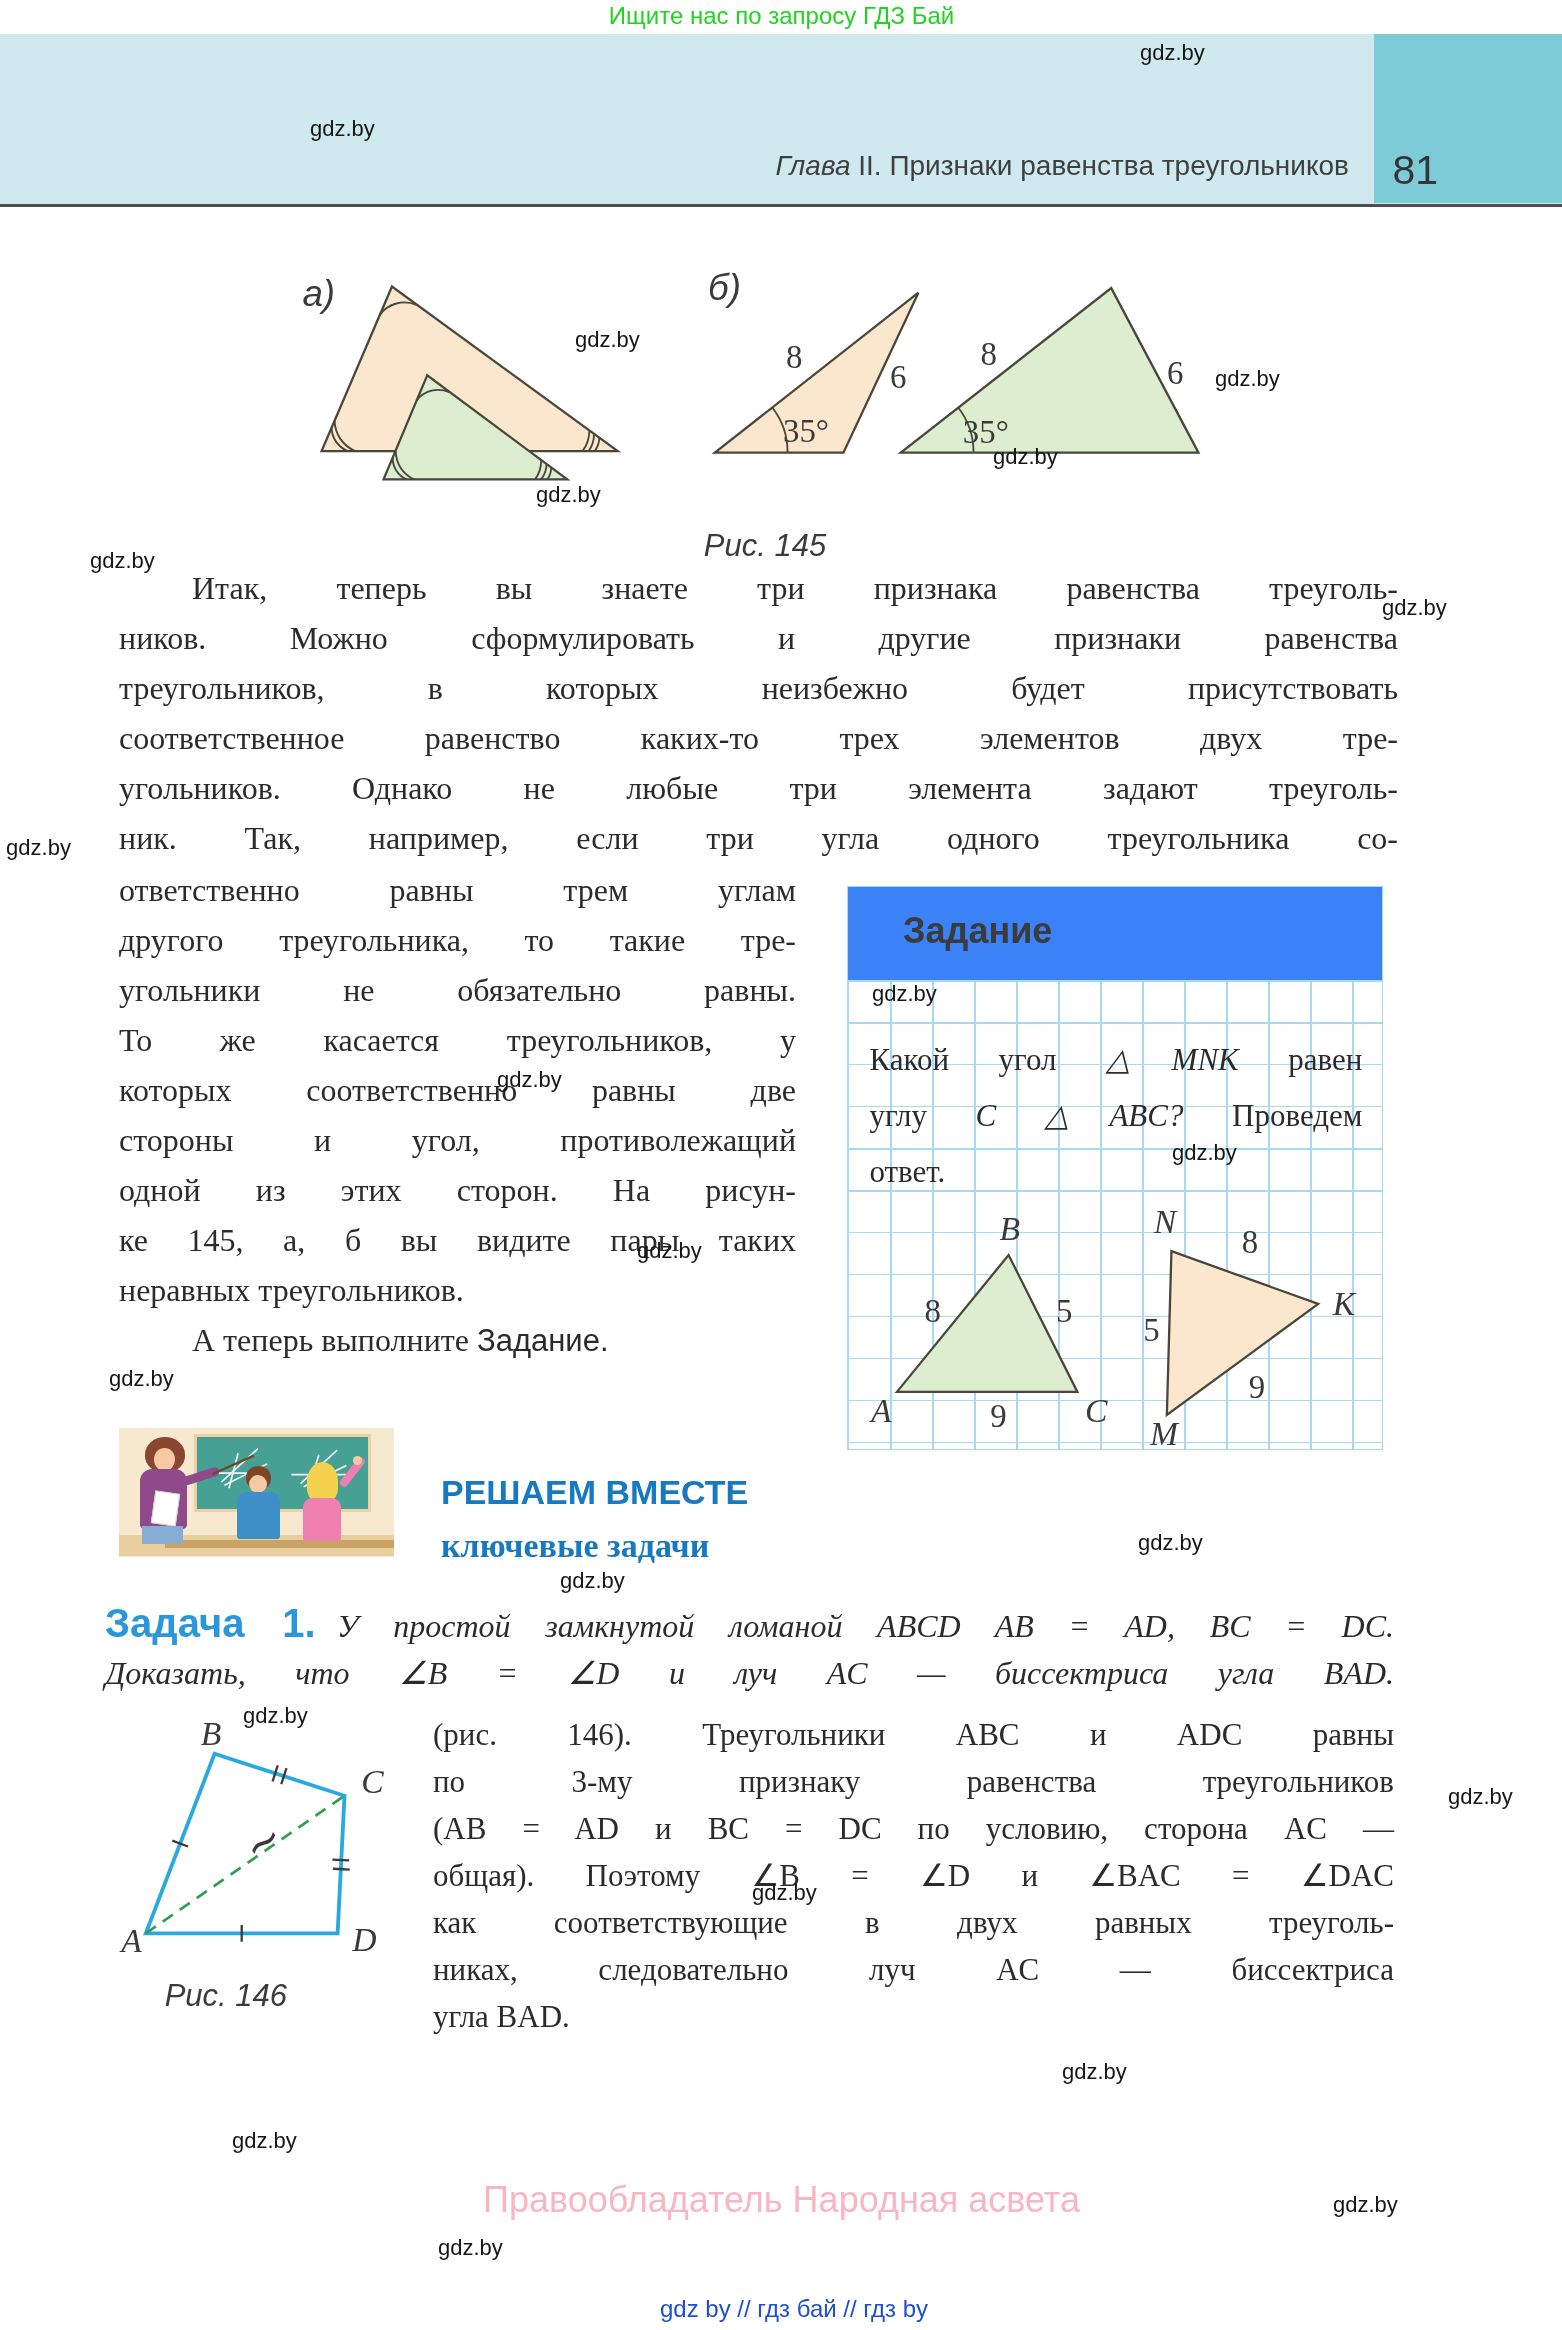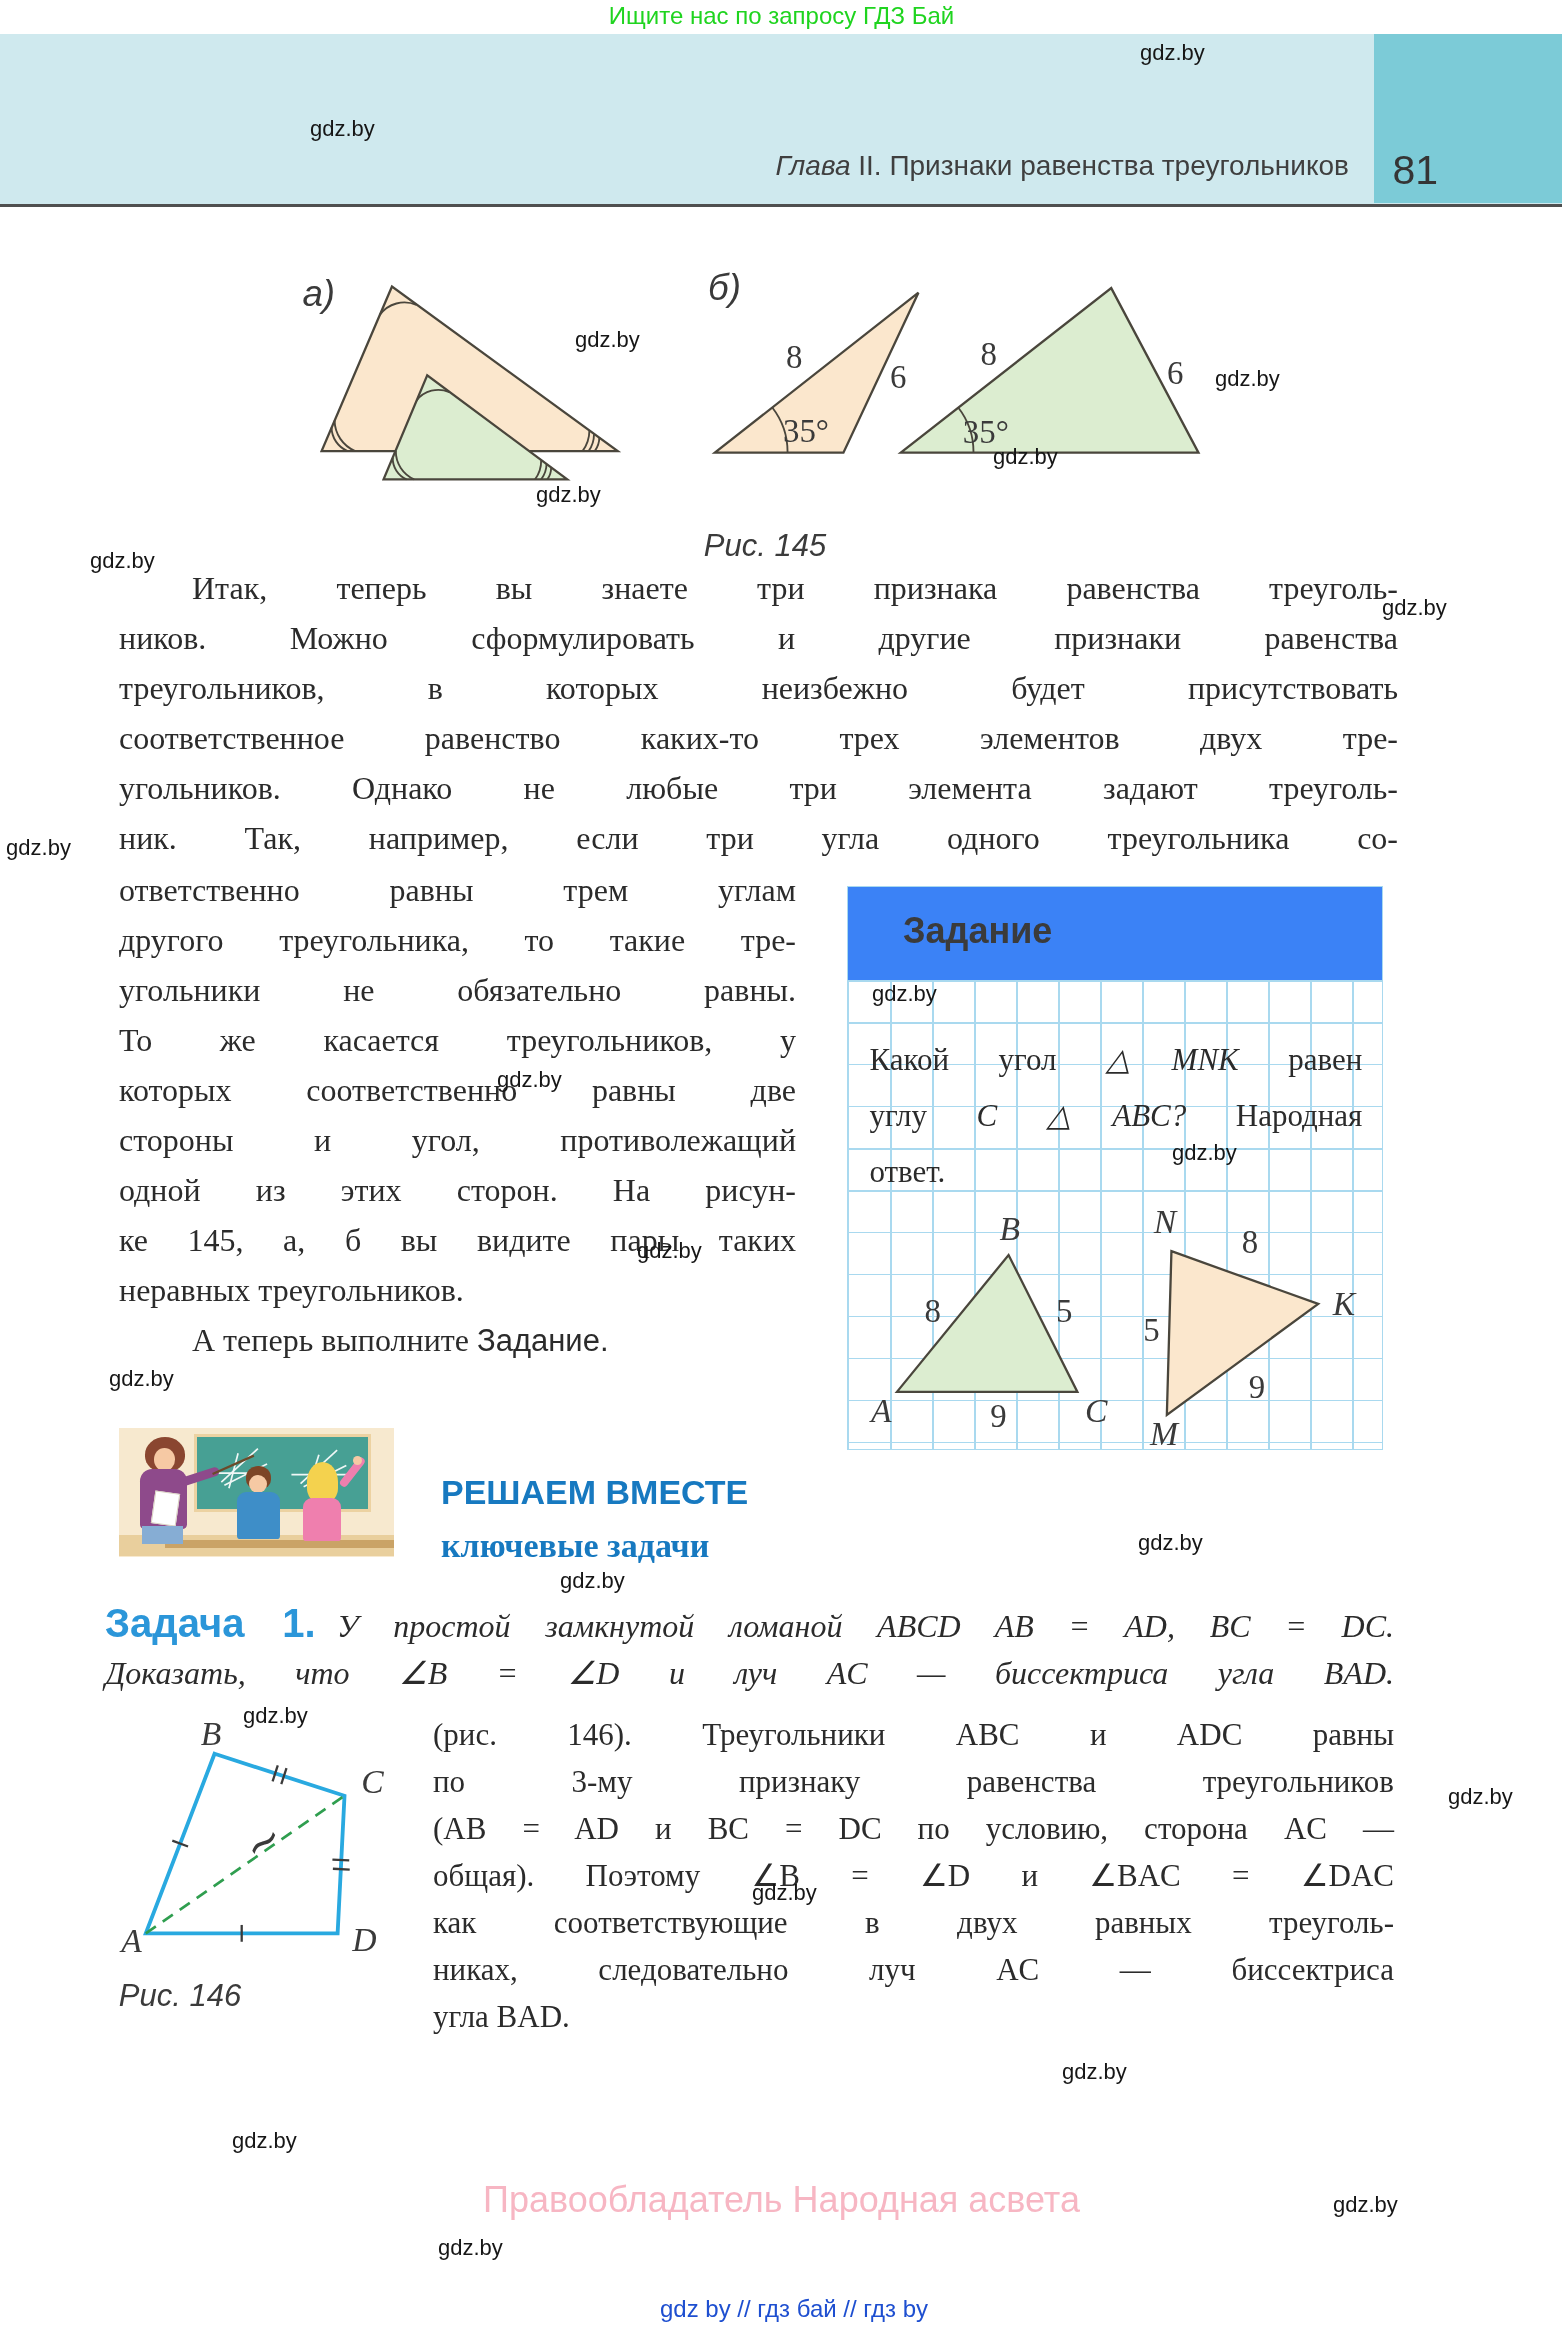--- a/index.html
+++ b/index.html
@@ -128,21 +128,21 @@
     <div class="pline indent"><span>А теперь выполните </span><span class="sans" style="font-weight:normal;font-size:31px;">Задание.</span></div>
   </div>
 
   <div id="task-box">
     <div id="task-grid"></div>
     <div id="task-head">
       <div id="task-title">Задание</div>
     </div>
     <div class="abs" style="left:21.4px;top:145px;width:493px;">
       <div class="tline just"><span>Какой угол </span><span class="ital">△MNK</span><span> равен</span></div>
-      <div class="tline just"><span>углу </span><span class="ital">C △ABC?</span><span> Народная</span></div>
+      <div class="tline just"><span>углу </span><span class="ital">C △ABC?</span><span> Проведем</span></div>
       <div class="tline">ответ.</div>
     </div>
     <svg class="abs" style="left:0;top:0;" width="536" height="564" viewBox="0 0 701 737">
       <polygon points="64,660 210,481 300,660" fill="#dcedd0" stroke="#4a463c" stroke-width="3"></polygon>
       <polygon points="423,476 615,545 417,690" fill="#fbe7cd" stroke="#4a463c" stroke-width="3"></polygon>
       <text x="198" y="462" class="vlabel">B</text>
       <text x="30" y="700" class="vlabel">A</text>
       <text x="310" y="700" class="vlabel">C</text>
       <text x="100" y="568" class="numlabel">8</text>
       <text x="272" y="568" class="numlabel">5</text>
@@ -211,21 +211,21 @@
       <path d="M336.2,191.5 L314.2,190.5"></path>
         <path d="M336.8,203.5 L314.8,202.5"></path>
       <path d="M195.5,276 L195.5,298"></path>
     </g>
     <text x="207" y="200" transform="rotate(-35 207 186)" style="font-size:58px;fill:#3a3a3a;">∼</text>
     <text x="142" y="40" class="vlabel">B</text>
     <text x="352" y="104" class="vlabel">C</text>
     <text x="38" y="312" class="vlabel">A</text>
     <text x="340" y="310" class="vlabel">D</text>
   </svg>
-  <div class="abs caption" style="left:73px;top:1978px;width:214px;text-align:center;">Рис. 146</div>
+  <div class="abs caption" style="left:73px;top:1978px;width:214px;text-align:right;">Рис. 146</div>
 
   <div class="abs" style="left:433px;top:1711px;width:961px;">
     <div class="prline just">(рис. 146). Треугольники ABC и ADC равны</div>
     <div class="prline just">по 3-му признаку равенства треугольников</div>
     <div class="prline just">(AB = AD и BC = DC по условию, сторона AC —</div>
     <div class="prline just">общая). Поэтому ∠B = ∠D и ∠BAC = ∠DAC</div>
     <div class="prline just">как соответствующие в двух равных треуголь-</div>
     <div class="prline just">никах, следовательно луч AC — биссектриса</div>
     <div class="prline">угла BAD.</div>
   </div>

